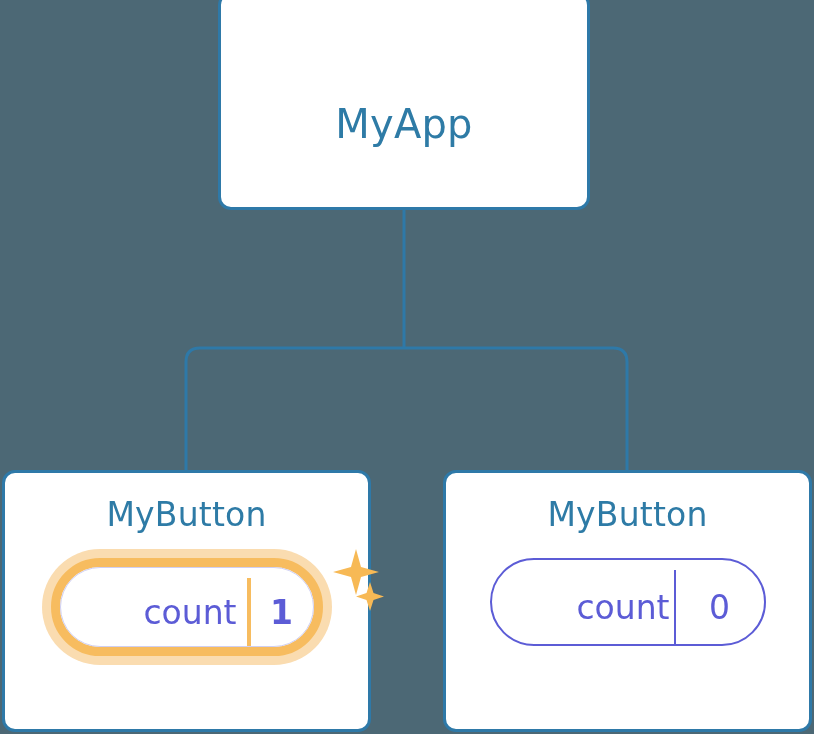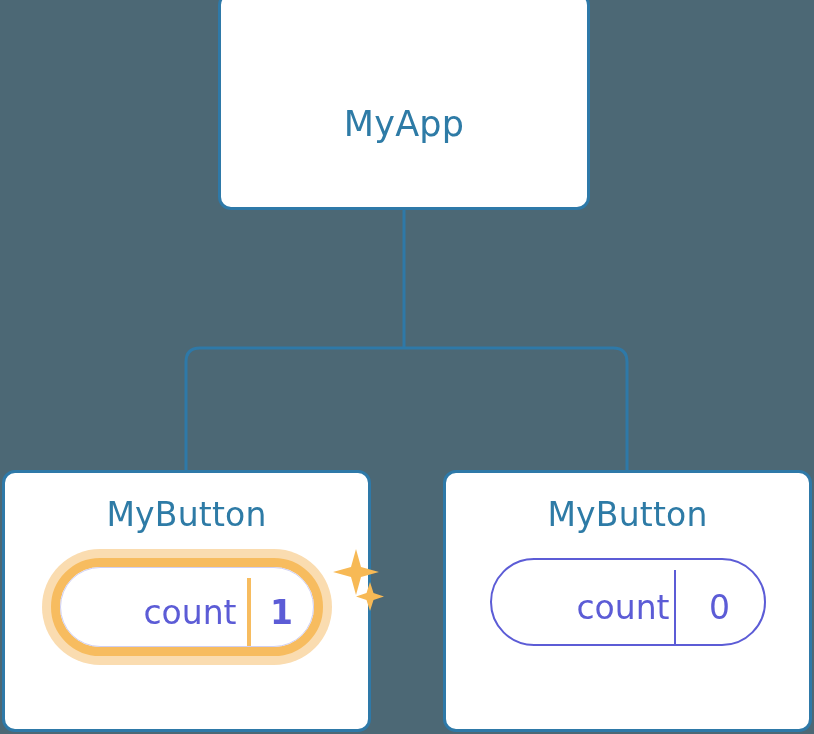--- a/index.html
+++ b/index.html
@@ -54,21 +54,21 @@
   }
   .node-child-right {
     left: 443px;
     top: 470px;
     width: 369px;
     height: 262px;
   }
 
   .node-title {
     color: #2e7ba6;
-    font-size: 35px;
+    font-size: 40px;
     letter-spacing: 0.2px;
     line-height: 1;
     white-space: nowrap;
     margin-top: 46px;
   }
   .node-child-left .node-title,
   .node-child-right .node-title {
     font-size: 33px;
     margin-top: 25px;
   }

